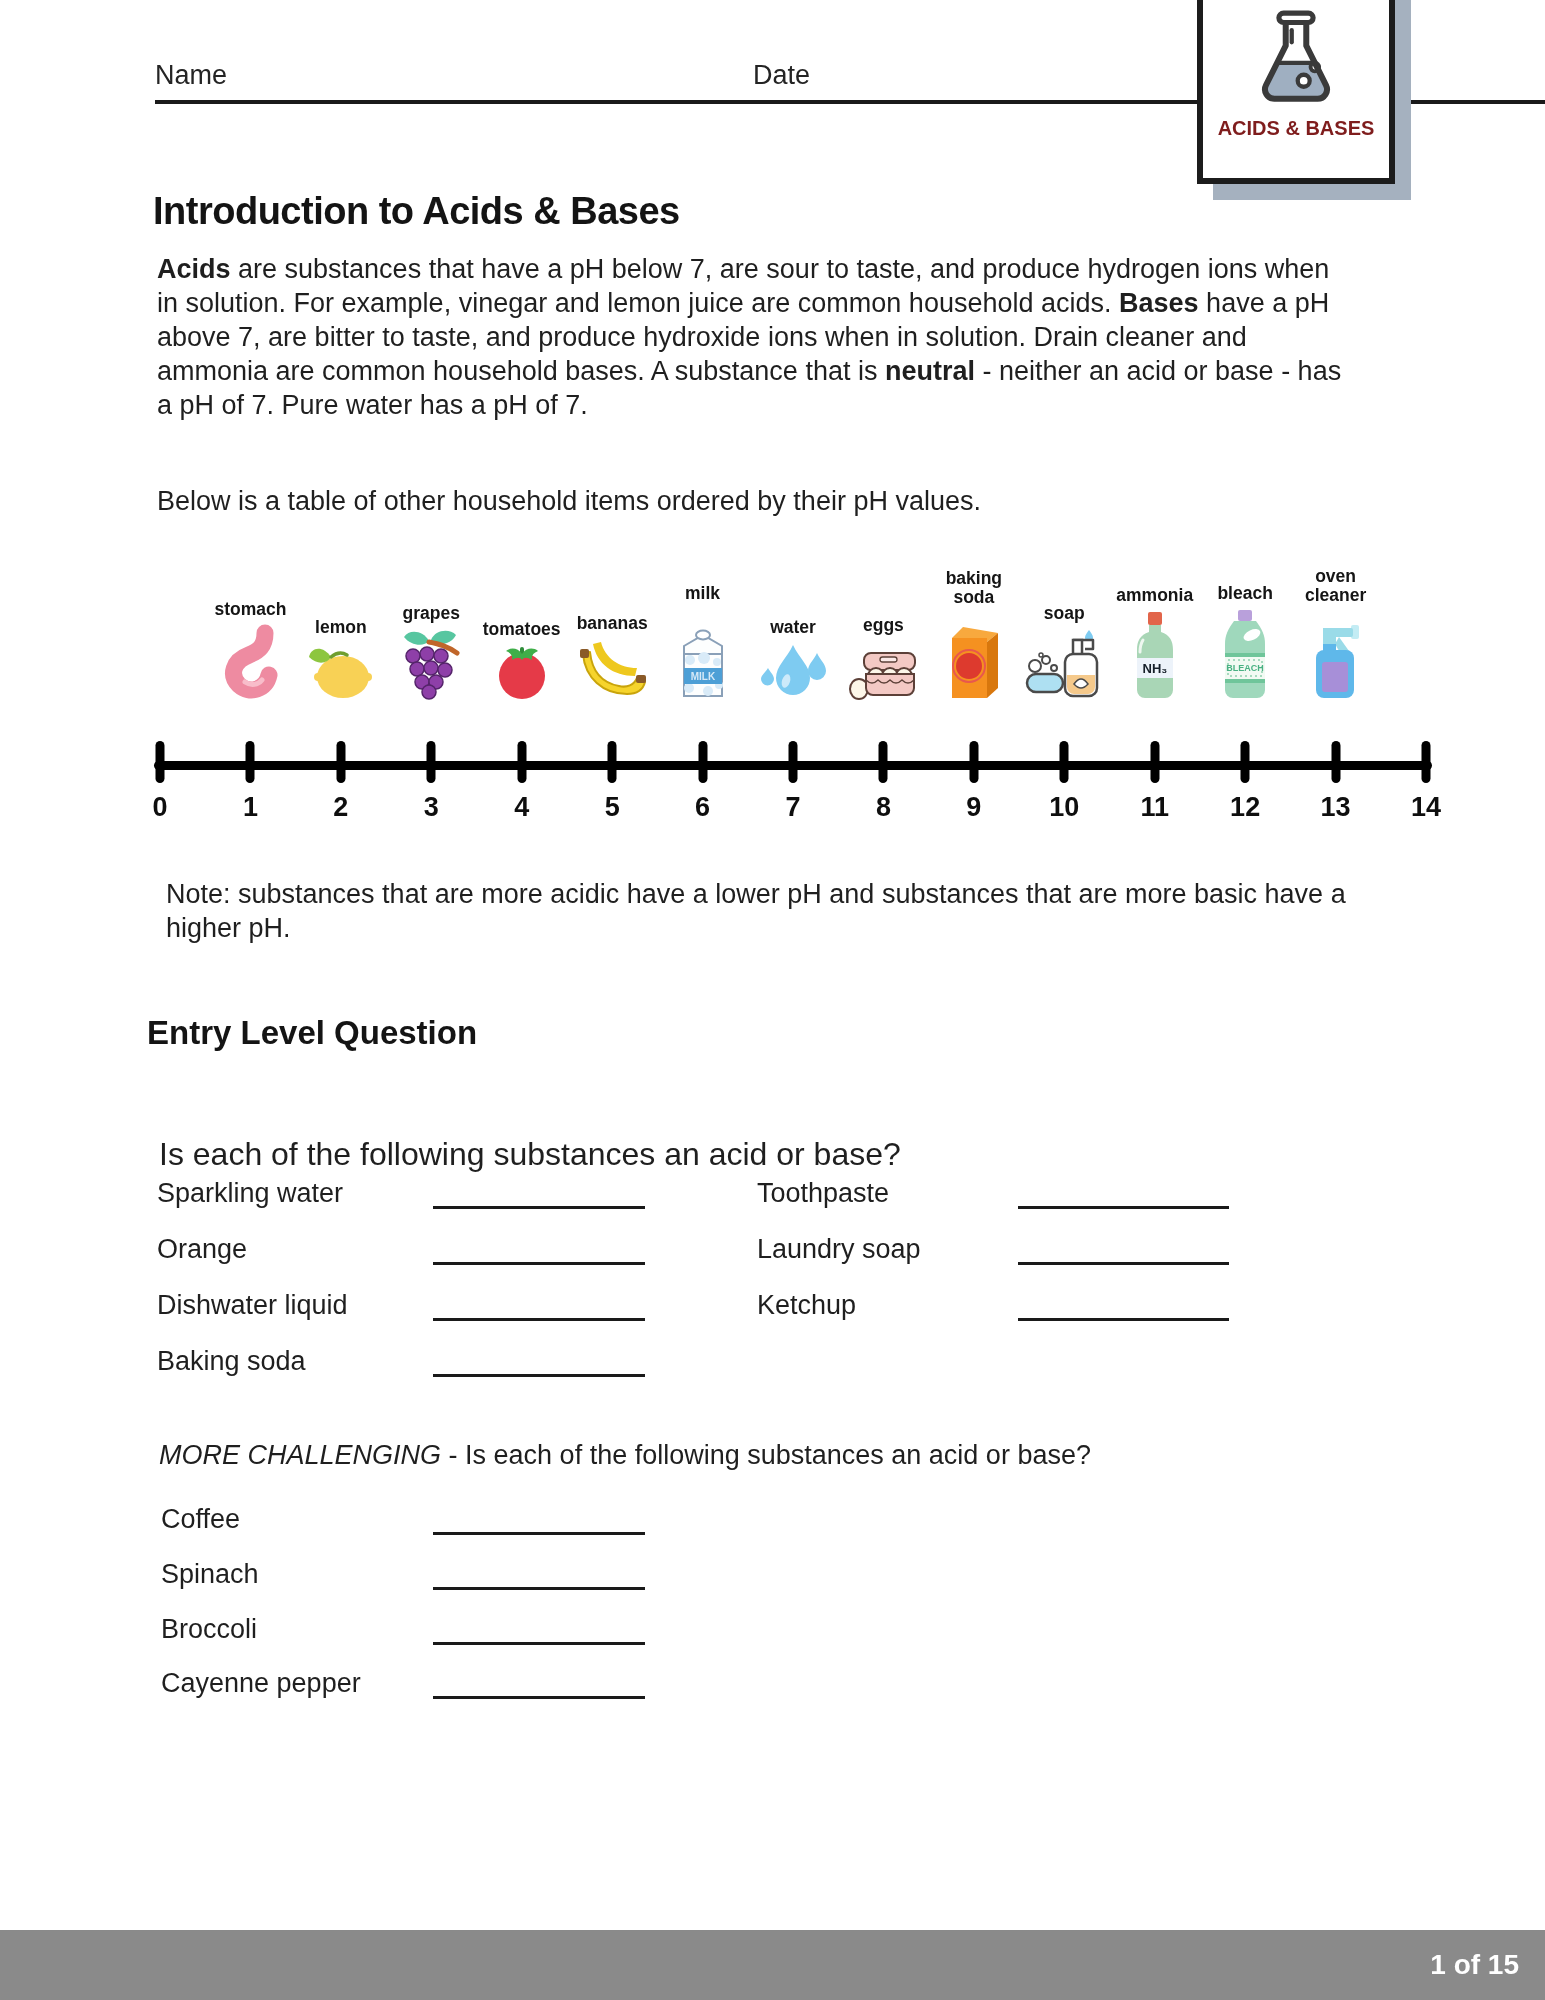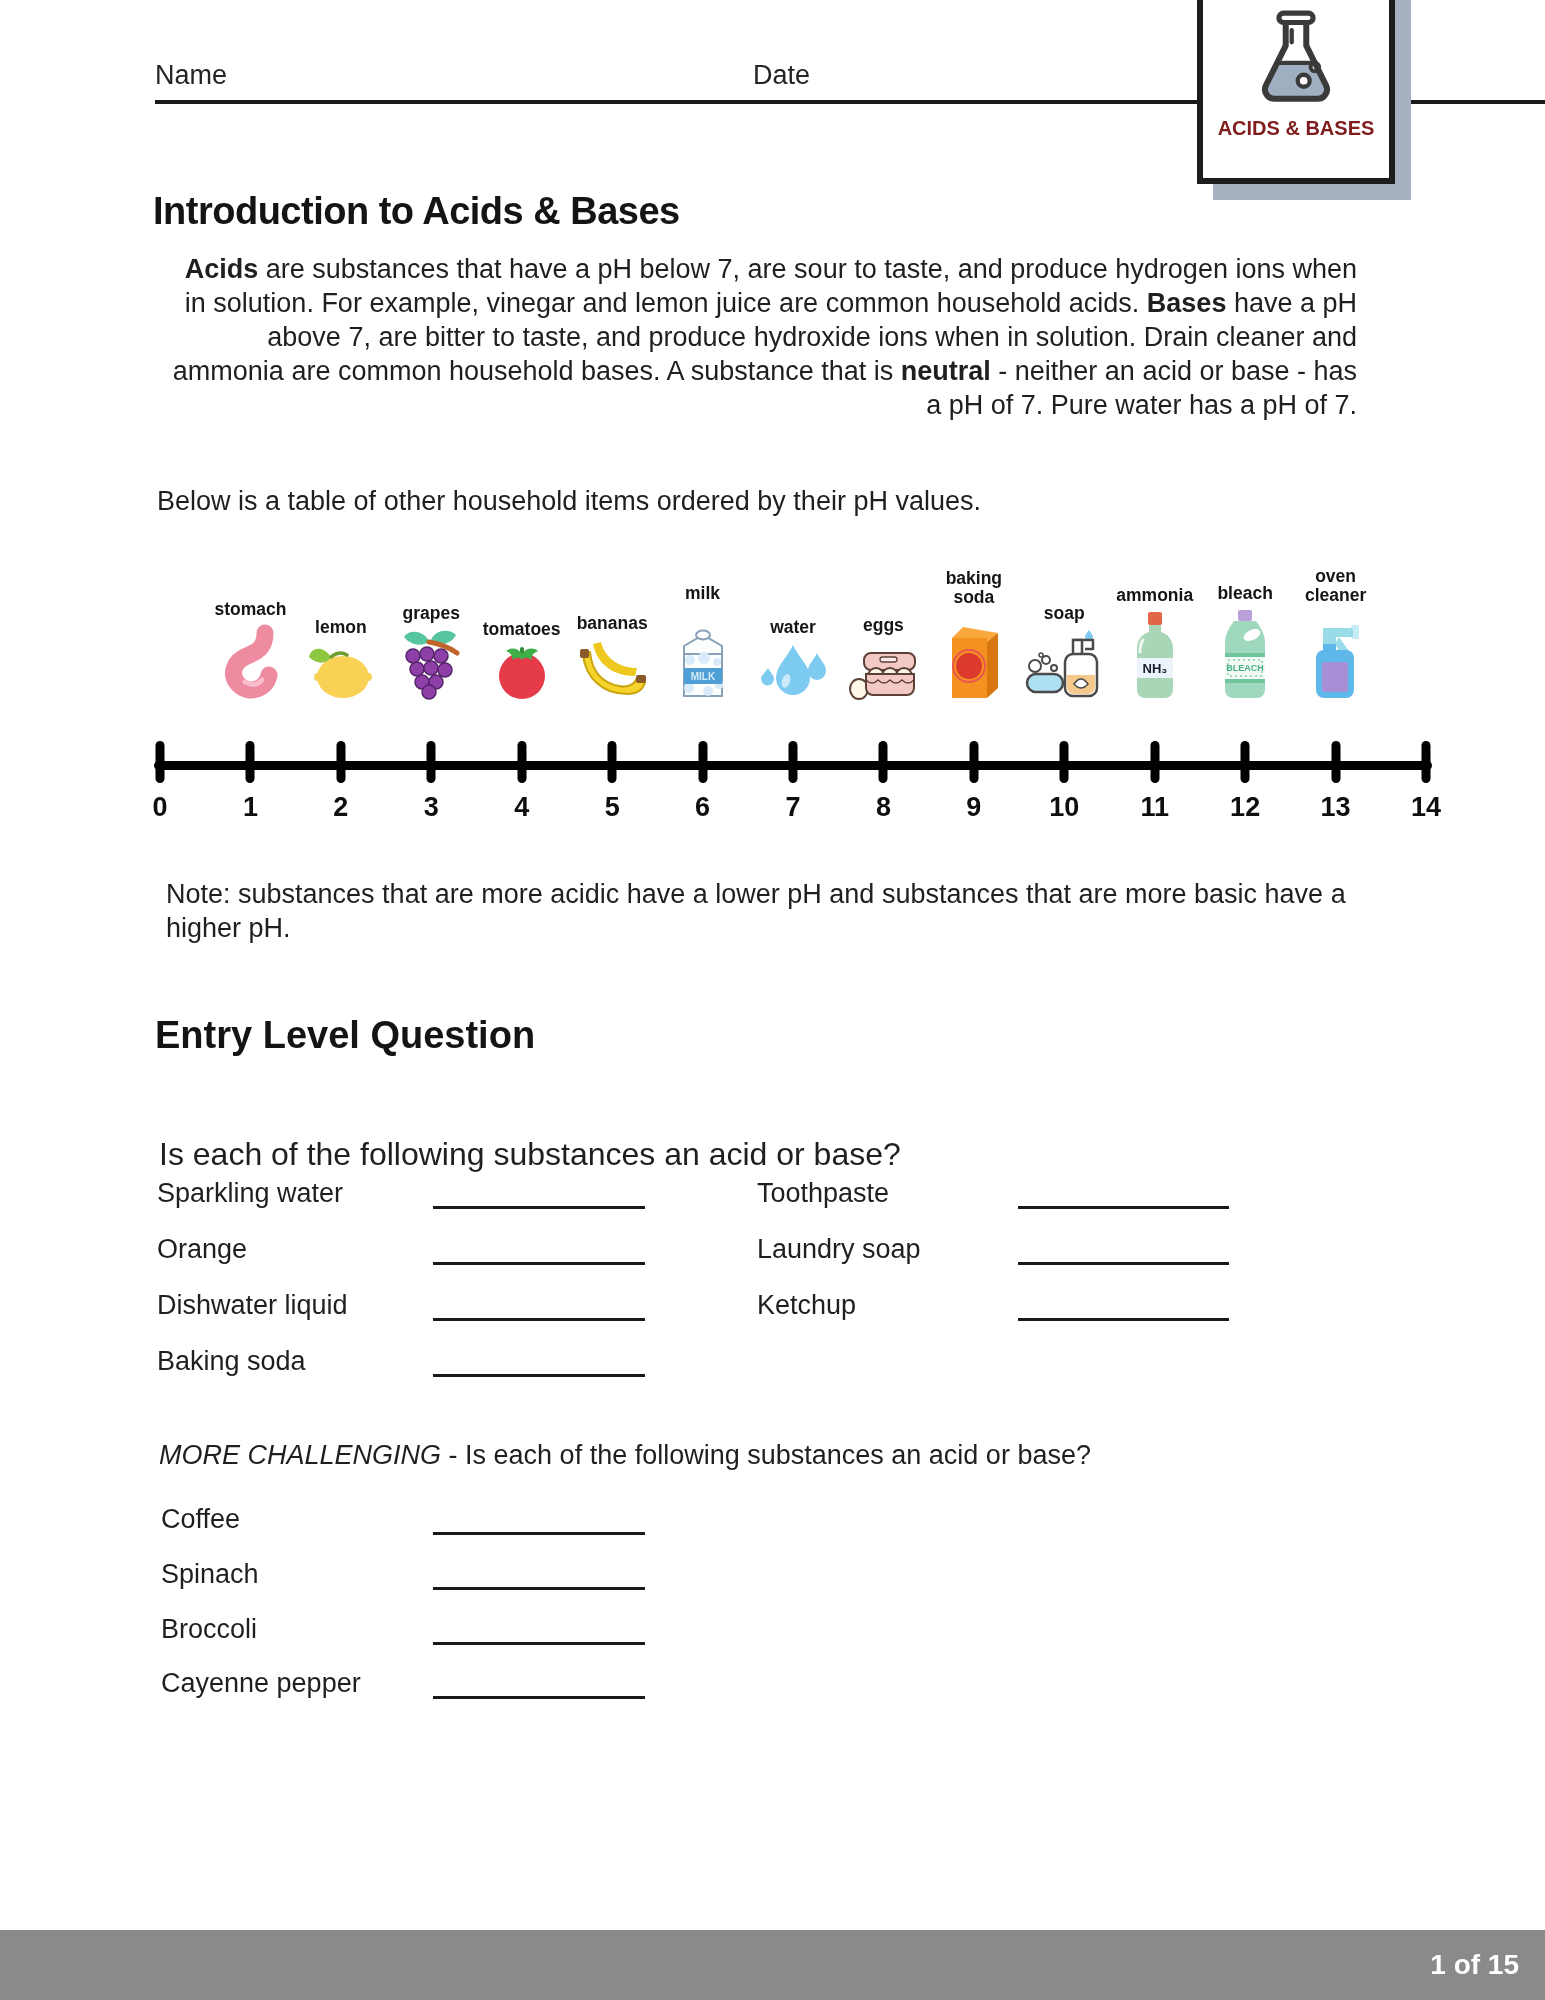--- a/index.html
+++ b/index.html
@@ -13,24 +13,24 @@
   .field-label{font-size:27px;color:#242424;}
   .rule{position:absolute;left:155px;right:0;top:100px;height:4px;background:#1a1a1a;}
   .badge{
     position:absolute;left:1197px;top:-16px;width:186px;height:188px;
     background:#fff;border:6px solid #1c1c1c;box-shadow:16px 16px 0 #a5b1bf;
     display:flex;flex-direction:column;align-items:center;z-index:5;
   }
   .badge-title{font-size:20px;font-weight:bold;color:#7f1d1d;margin-top:8px;white-space:nowrap;}
   
   .title{left:153px;top:190px;font-size:38px;font-weight:700;color:#141414;letter-spacing:-0.5px;}
-  .para{left:157px;top:252px;width:1200px;font-size:27px;line-height:34px;margin:0;text-align:right;}
+  .para{left:157px;top:252px;width:1200px;font-size:27px;line-height:34px;margin:0;}
   .below{left:157px;top:486px;font-size:27px;}
   .note{left:157px;top:868px;width:1190px;font-size:27px;line-height:34px;margin:9px;}
-  .h2{left:155px;top:1014px;font-size:38px;font-weight:700;color:#141414;}
+  .h2{left:147px;top:1014px;font-size:33px;font-weight:700;color:#141414;}
   .prompt{left:159px;top:1093px;font-size:32px;margin-top:43px;}
   .challenge-head{left:159px;top:1440px;font-size:27px;}
   
   .scale{position:absolute;left:160px;top:440px;width:1266px;height:380px;}
   .scale-line{position:absolute;top:321px;left:-6px;right:-6px;height:9px;background:#000;border-radius:5px;}
   .tick{position:absolute;top:301px;width:9px;height:42px;background:#000;border-radius:4.5px;transform:translateX(-50%);}
   .tick-num{position:absolute;top:352px;transform:translateX(-50%);font-weight:700;font-size:27px;color:#0e0e0e;}
   .item{position:absolute;bottom:120px;transform:translateX(-50%);display:flex;flex-direction:column;align-items:center;width:104px;}
   .item.narrow{width:70px;}
   .item .lbl{font-weight:700;font-size:17.5px;line-height:19px;text-align:center;margin-bottom:5px;color:#151515;}

